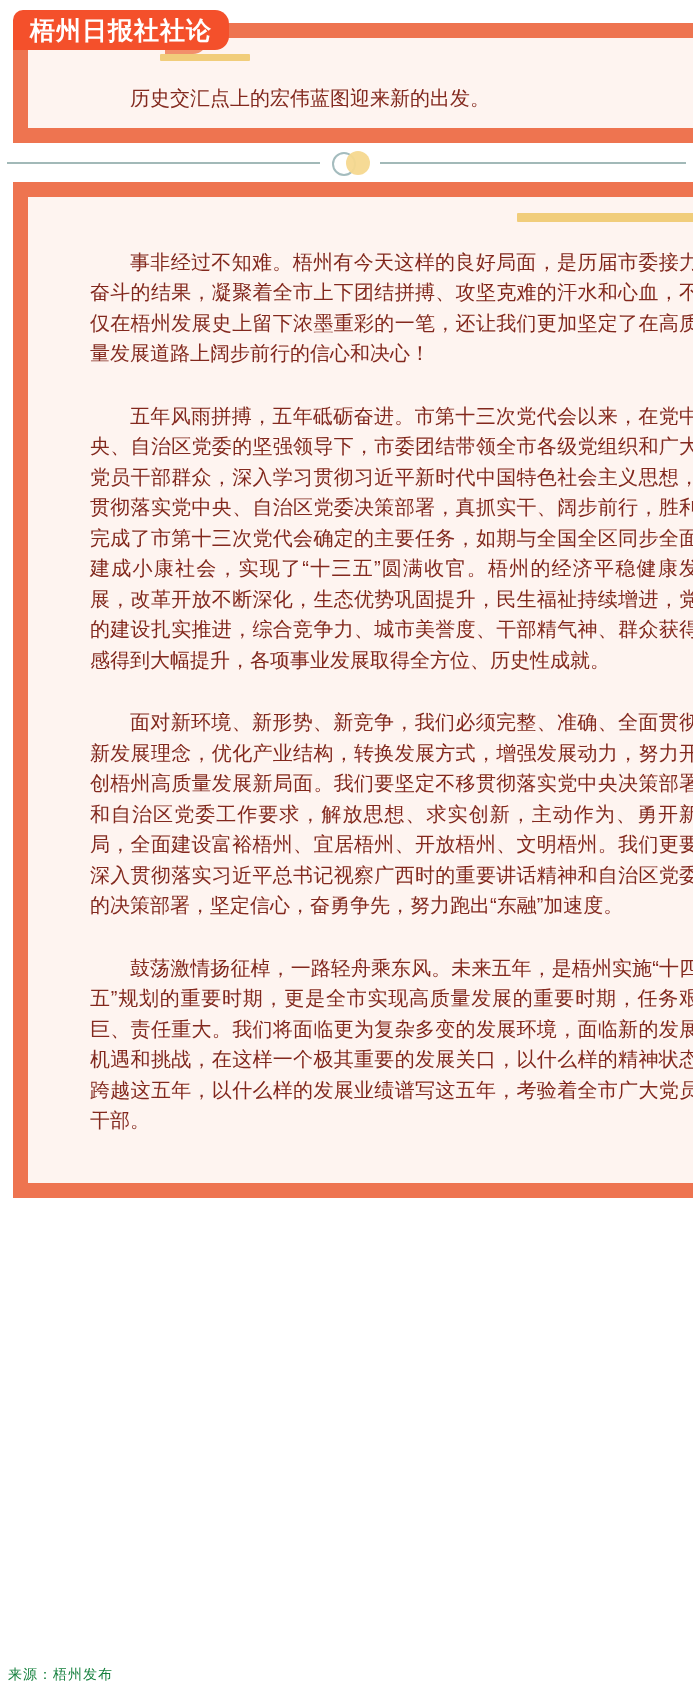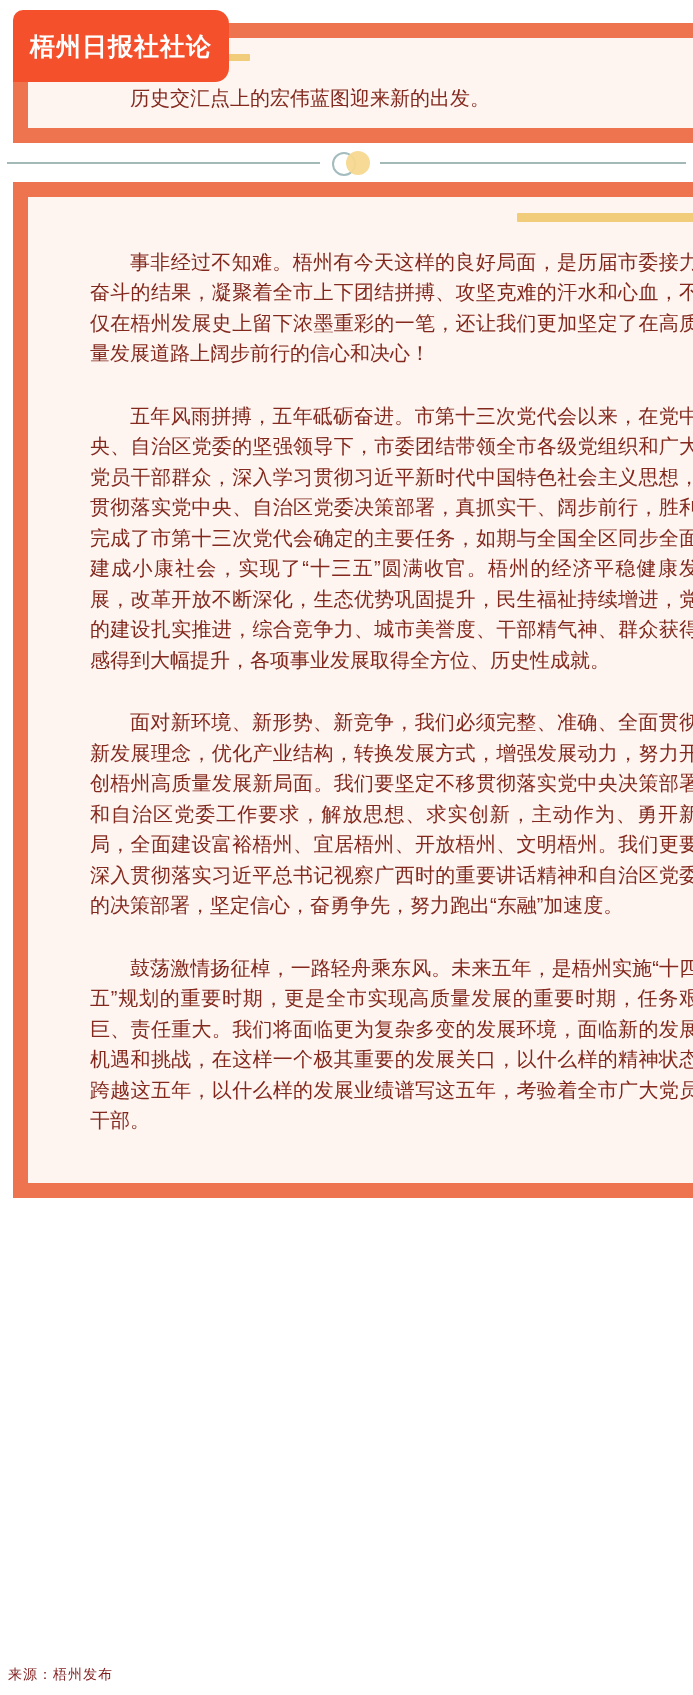--- a/index.html
+++ b/index.html
@@ -5,21 +5,21 @@
   html,body{margin:0;padding:0;background:#ffffff;}
   body{
     width:693px;height:1695px;position:relative;overflow:hidden;
     font-family:"Liberation Sans","DejaVu Sans",sans-serif;
   }
   
   .badge{
     position:absolute;left:13px;top:10px;z-index:3;
     background:#F4502B;color:#ffffff;
     font-size:25px;font-weight:bold;letter-spacing:1px;
-    line-height:40px;height:40px;padding:16px 17px;
+    line-height:40px;height:40px;padding:0 17px;
     border-radius:10px 14px 14px 0;
   }
   .badge-echo{
     position:absolute;left:165px;top:18px;z-index:2;
     width:42px;height:36px;background:#F2906B;
     border-radius:0 14px 14px 0;
   }
   
   .card{
     position:relative;margin-left:13px;width:641px;
@@ -54,21 +54,21 @@
     position:absolute;left:332px;top:9px;width:20px;height:20px;
     border:2px solid #A4BCBE;border-radius:50%;background:#ffffff;z-index:1;
   }
   .divider .dot{
     position:absolute;left:346px;top:8px;width:24px;height:24px;
     border-radius:50%;background:rgba(246,216,143,0.95);z-index:2;
   }
   
   .source{
     position:absolute;left:8px;top:1666px;
-    color:#7f1d1d;font-size:14px;letter-spacing:1px;
+    color:#15803d;font-size:14px;letter-spacing:1px;
   }
 </style>
 </head>
 <body>
 
 <div class="badge-echo"></div>
 <div class="badge">梧州日报社社论</div>
 
 <div class="card card1">
   <div class="card-inner">

